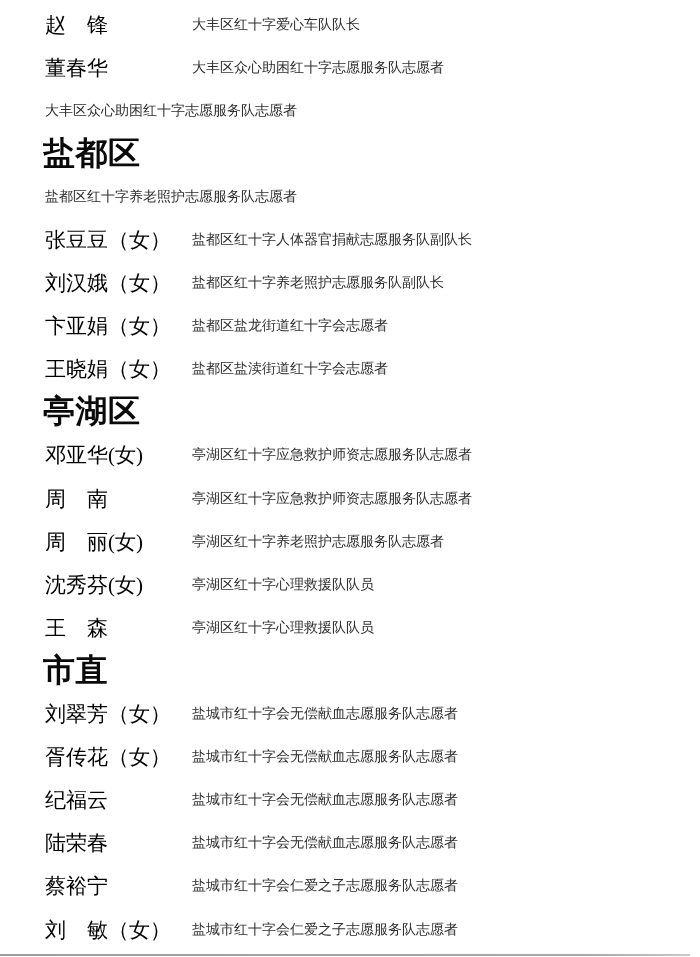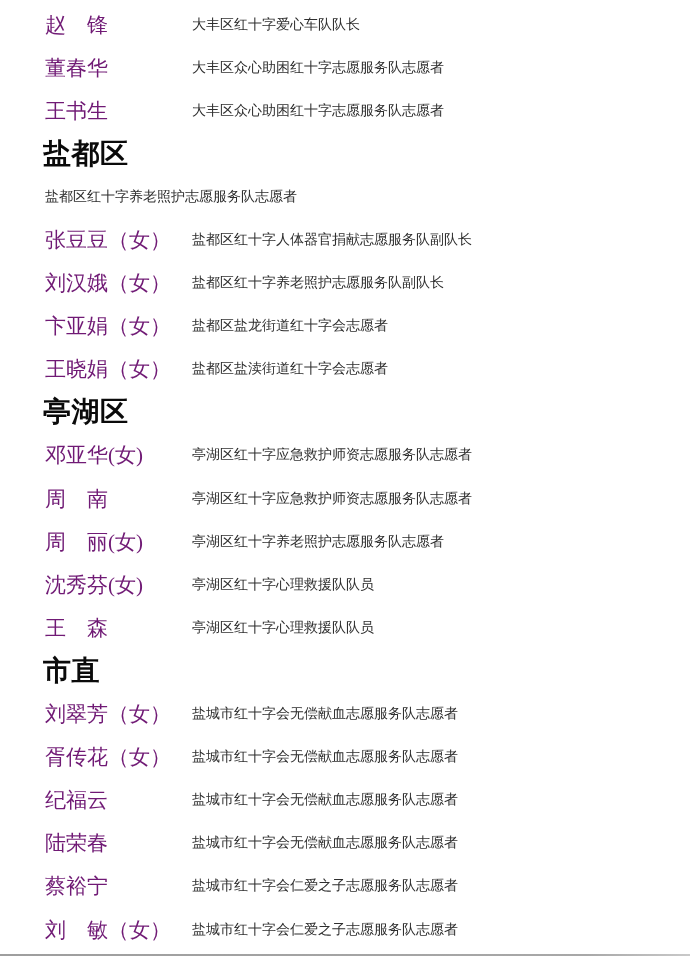--- a/index.html
+++ b/index.html
@@ -24,34 +24,34 @@
   .row {
     height: 43.1px;
     display: flex;
     align-items: center;
     padding-left: 45px;
     box-sizing: border-box;
   }
   .row .name {
     flex: 0 0 147px;
     font-size: 21px;
-    color: #701a75;
+    color: #000000;
     white-space: pre;
     overflow: visible;
   }
   .row .desc {
     flex: 1;
     font-size: 14px;
     color: #2e2e2e;
     white-space: nowrap;
   }
   .row.header-row .header-label {
     font-family: Liberation Mono, monospace;
     font-weight: bold;
-    font-size: 28px;
+    font-size: 32px;
     color: #0a0a0a;
     letter-spacing: 0.5px;
     margin-left: -2px;
   }
   .bottom-line {
     position: absolute;
     bottom: 1px;
     left: 0;
     width: 690px;
     height: 2px;
@@ -65,21 +65,20 @@
   <div class="rows" id="rows">
       <div class="row entry-row">
         <span class="name">赵　锋</span>
         <span class="desc">大丰区红十字爱心车队队长</span>
       </div>
       <div class="row entry-row">
         <span class="name">董春华</span>
         <span class="desc">大丰区众心助困红十字志愿服务队志愿者</span>
       </div>
       <div class="row entry-row">
-        <span class="name">王书生</span>
         <span class="desc">大丰区众心助困红十字志愿服务队志愿者</span>
       </div>
       <div class="row header-row">
         <span class="header-label">盐都区</span>
       </div>
       <div class="row entry-row">
         <span class="desc">盐都区红十字养老照护志愿服务队志愿者</span>
       </div>
       <div class="row entry-row">
         <span class="name">张豆豆（女）</span>

